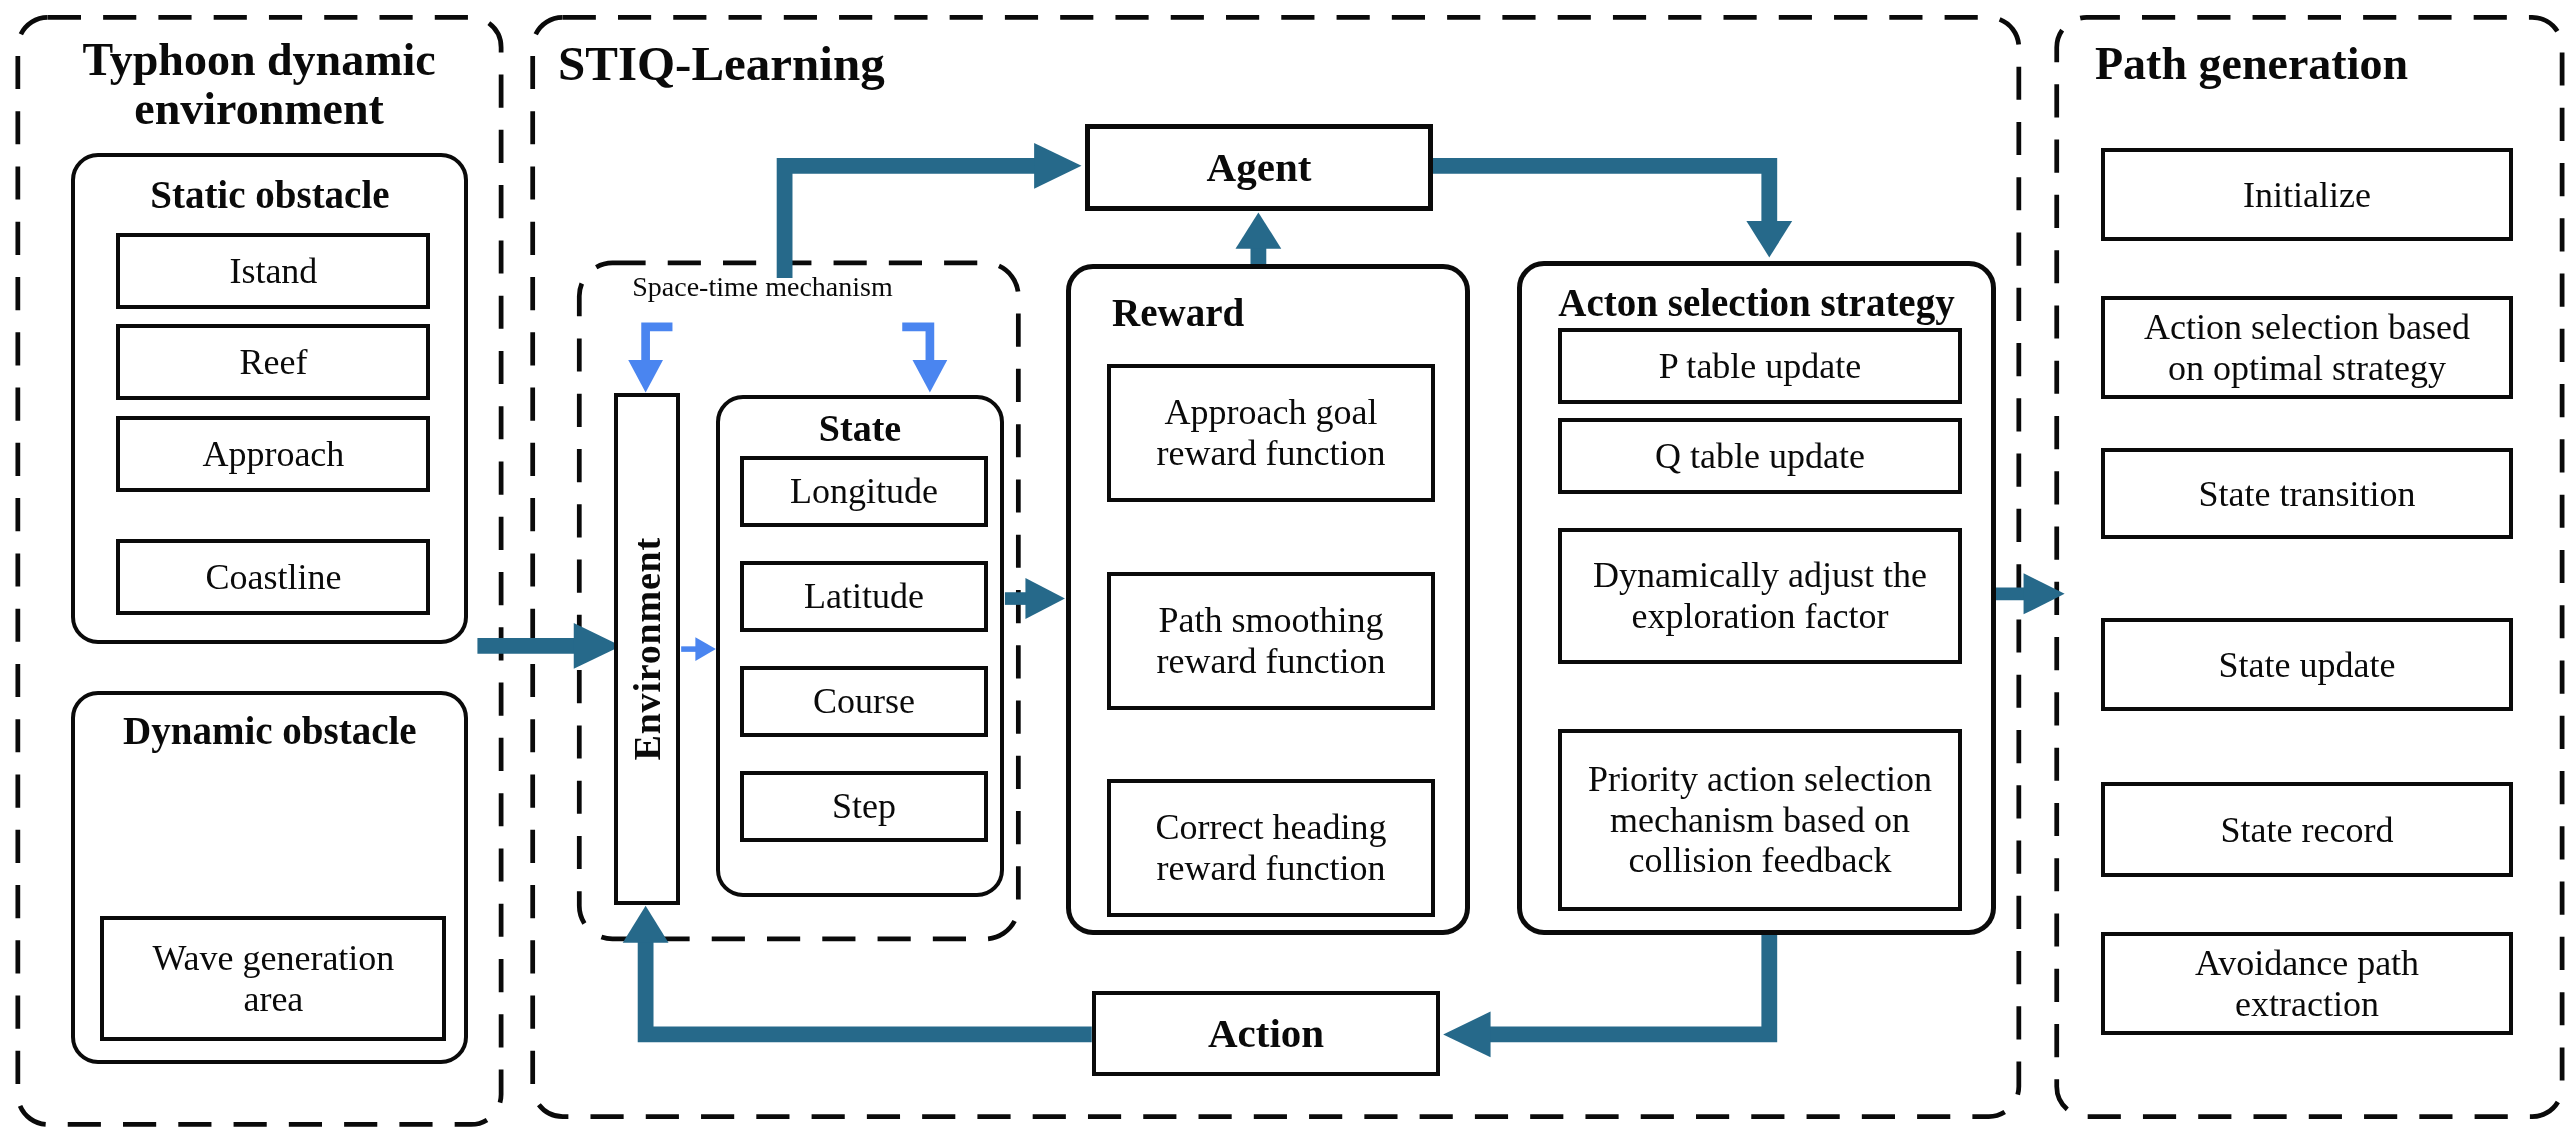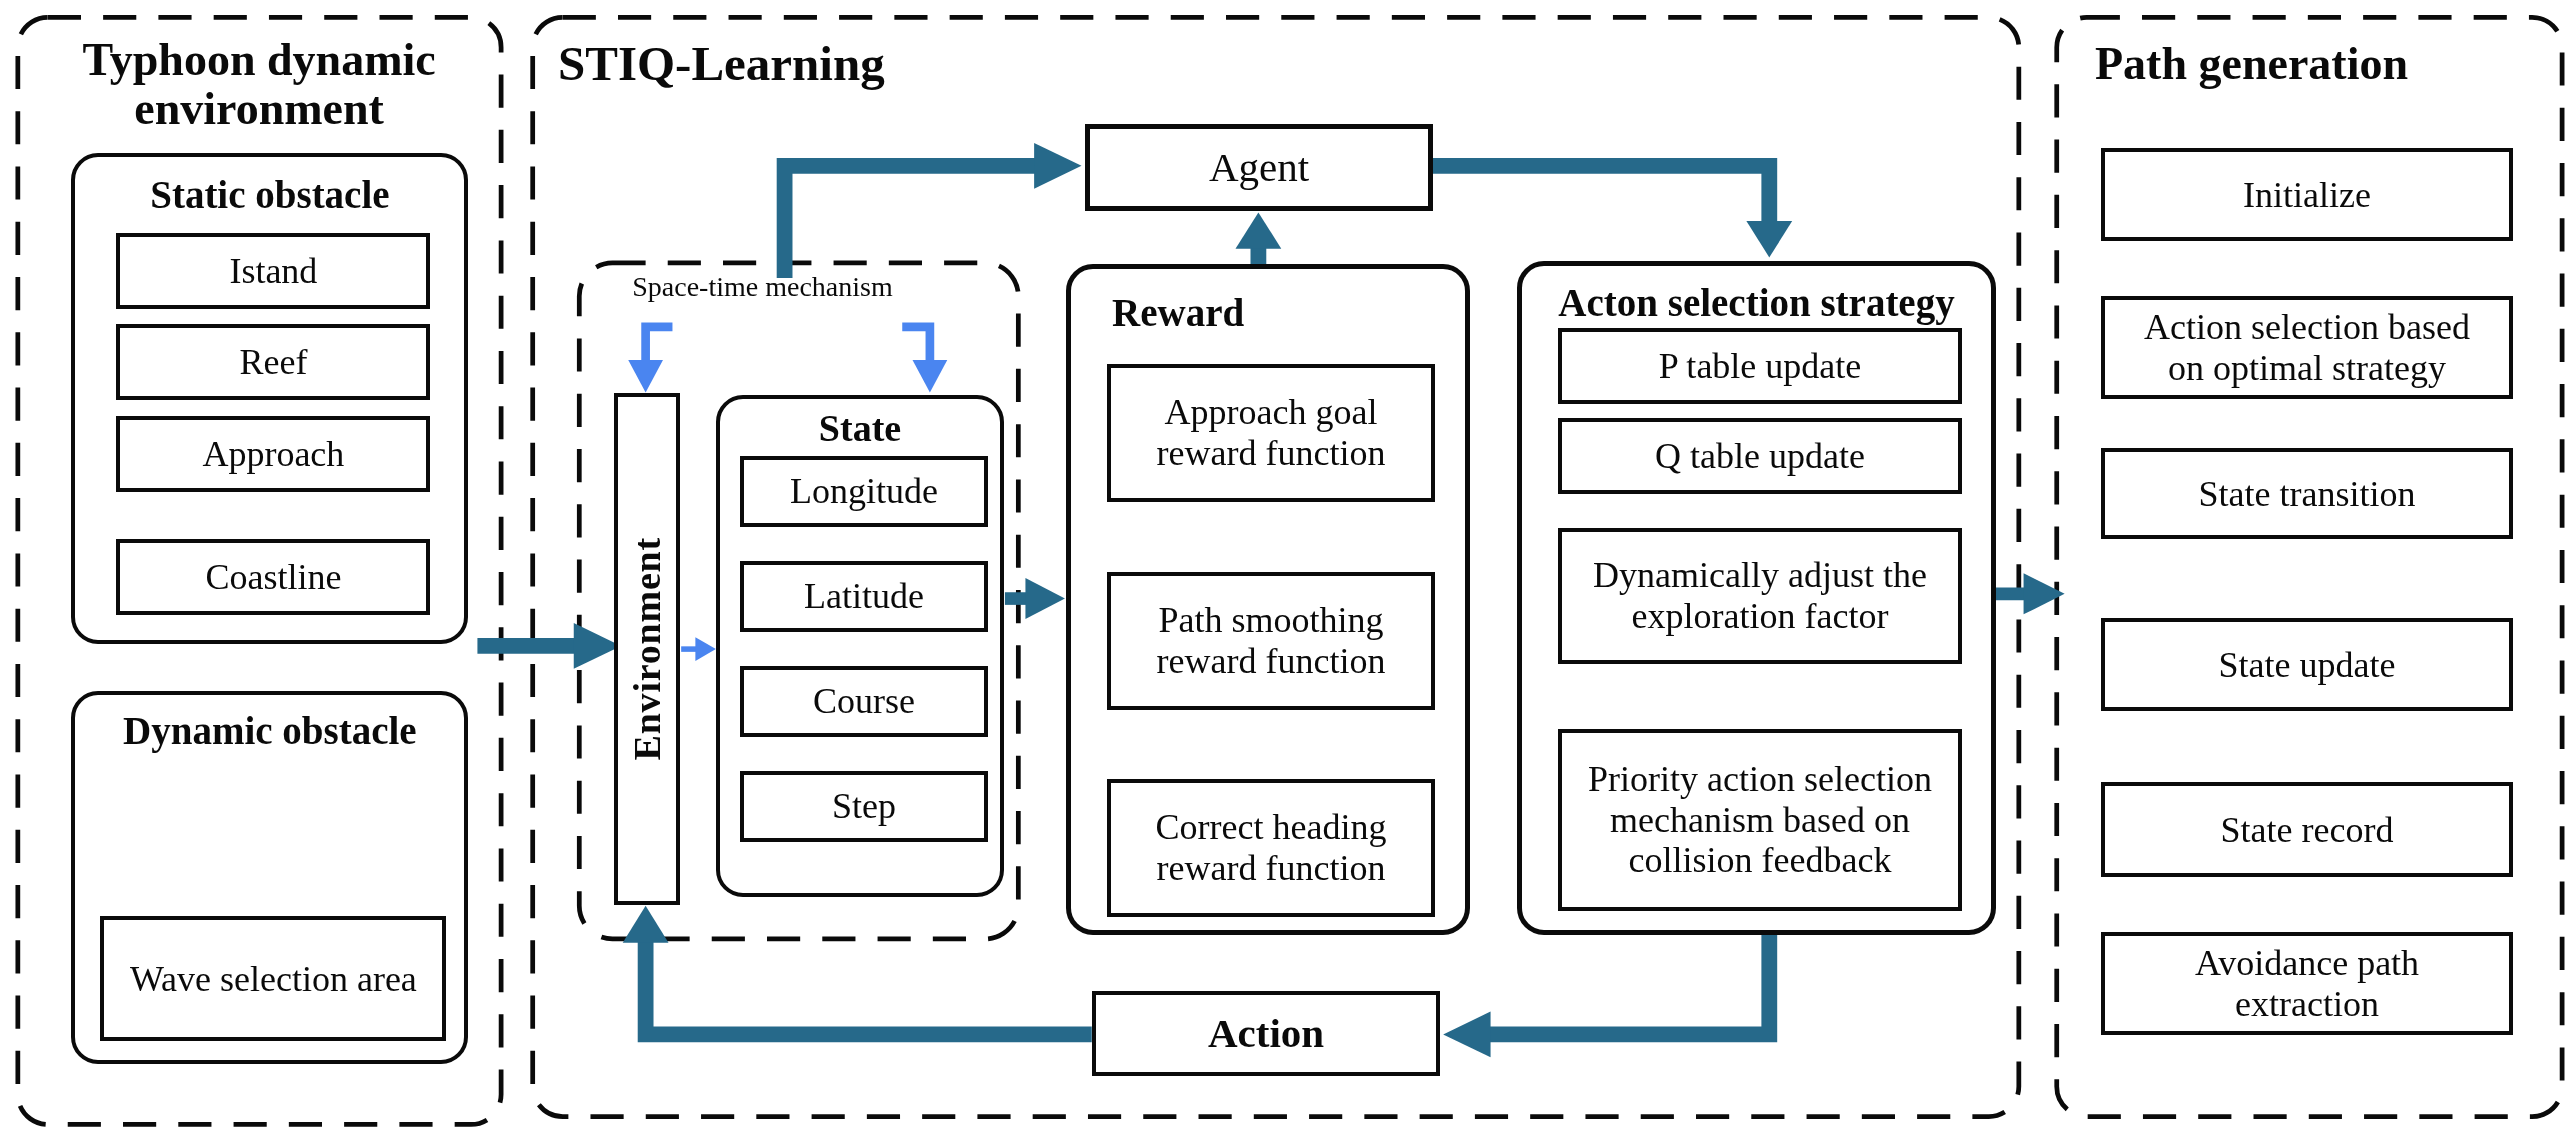--- a/index.html
+++ b/index.html
@@ -101,28 +101,28 @@
       <div class="abs sbox rbox" style="left:54px;top:136px;width:397px;height:491px;display:block;border-width:4.7px;">
         <div class="abs hdr" style="left:0;top:17.4px;width:100%;">Static obstacle</div>
         <div class="abs sbox item" style="left:41px;top:76px;width:314px;height:76px;border-width:4px;">Istand</div>
         <div class="abs sbox item" style="left:41px;top:167px;width:314px;height:76px;border-width:4px;">Reef</div>
         <div class="abs sbox item" style="left:41px;top:259px;width:314px;height:76px;border-width:4px;">Approach</div>
         <div class="abs sbox item" style="left:41px;top:382px;width:314px;height:76px;border-width:4px;">Coastline</div>
       </div>
 
       <div class="abs sbox rbox" style="left:54px;top:674px;width:397px;height:373px;display:block;border-width:4.7px;">
         <div class="abs hdr" style="left:0;top:16px;width:100%;">Dynamic obstacle</div>
-        <div class="abs sbox item" style="left:25px;top:221px;width:346px;height:125px;border-width:4px;padding:0 24px;">Wave selection area</div>
+        <div class="abs sbox item" style="left:25px;top:221px;width:346px;height:125px;border-width:4px;padding:0 24px;">Wave generation area</div>
       </div>
     </div>
 
     <div class="abs panel-title" style="left:558px;top:38px;font-size:49px;">STIQ-Learning</div>
 
     <div class="abs sbox" style="left:1085px;top:124px;width:348px;height:87px;border-width:5.5px;">
-      <span style="font-weight:normal;font-size:41px;">Agent</span>
+      <span style="font-weight:bold;font-size:41px;">Agent</span>
     </div>
 
     <div class="abs center" style="left:628px;top:270px;width:269px;font-weight:normal;font-size:28px;line-height:1.18;">Space-time mechanism</div>
 
     <div class="abs sbox" style="left:614px;top:393px;width:66px;height:512px;border-width:4.7px;">
       <span class="vtext">Environment</span>
     </div>
 
     <div class="abs sbox rbox" style="left:716px;top:395px;width:288px;height:502px;display:block;border-width:4.7px;">
       <div class="abs hdr" style="left:0;top:9.5px;width:100%;font-size:38px;">State</div>

